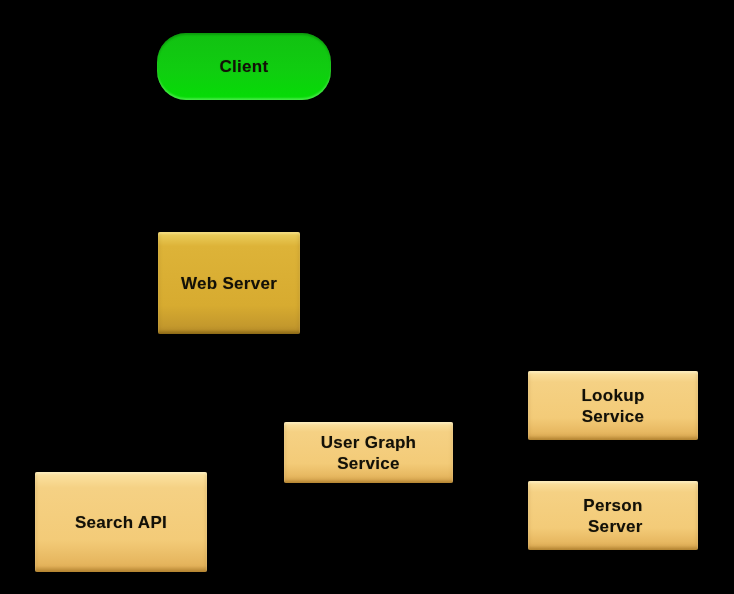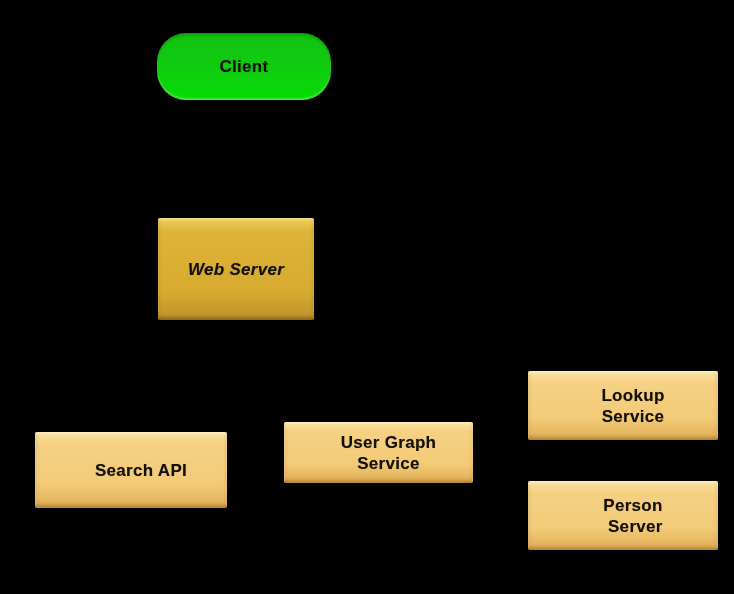--- a/index.html
+++ b/index.html
@@ -45,26 +45,25 @@
     background: linear-gradient(180deg, #edd160 0%, #ddb338 14%, #d7ab30 72%, #c0952c 96%, #9c7820 100%);
     box-shadow: inset 0 2px 2px rgba(255,240,170,0.45),
                 inset 0 -3px 4px rgba(100,65,0,0.30),
                 3px 4px 6px rgba(0,0,0,0.85);
   }
   .fill-tan {
     background: linear-gradient(180deg, #fce4a4 0%, #f5d184 16%, #f3cb78 68%, #e4b35b 94%, #c9983f 100%);
     box-shadow: inset 0 2px 2px rgba(255,245,210,0.55),
                 inset 0 -3px 4px rgba(120,75,10,0.28),
                 3px 4px 6px rgba(0,0,0,0.85);
-    padding-left: 20px;
   }
   
   .node-client            { left: 157px; top: 33px;  width: 174px; height: 67px; }
-  .node-web-server        { left: 158px; top: 218px; width: 156px; height: 102px; font-style: italic; }
-  .node-search-api        { left: 35px;  top: 432px; width: 172px; height: 76px; }
+  .node-web-server        { left: 158px; top: 232px; width: 142px; height: 102px; }
+  .node-search-api        { left: 35px;  top: 472px; width: 172px; height: 100px; }
   .node-user-graph-service{ left: 284px; top: 422px; width: 169px; height: 61px; }
   .node-lookup-service    { left: 528px; top: 371px; width: 170px; height: 69px; }
   .node-person-server     { left: 528px; top: 481px; width: 170px; height: 69px; text-align: right; }
 </style>
 </head>
 <body>
 
 <div class="canvas">
 
   <div class="node node-client fill-green">

